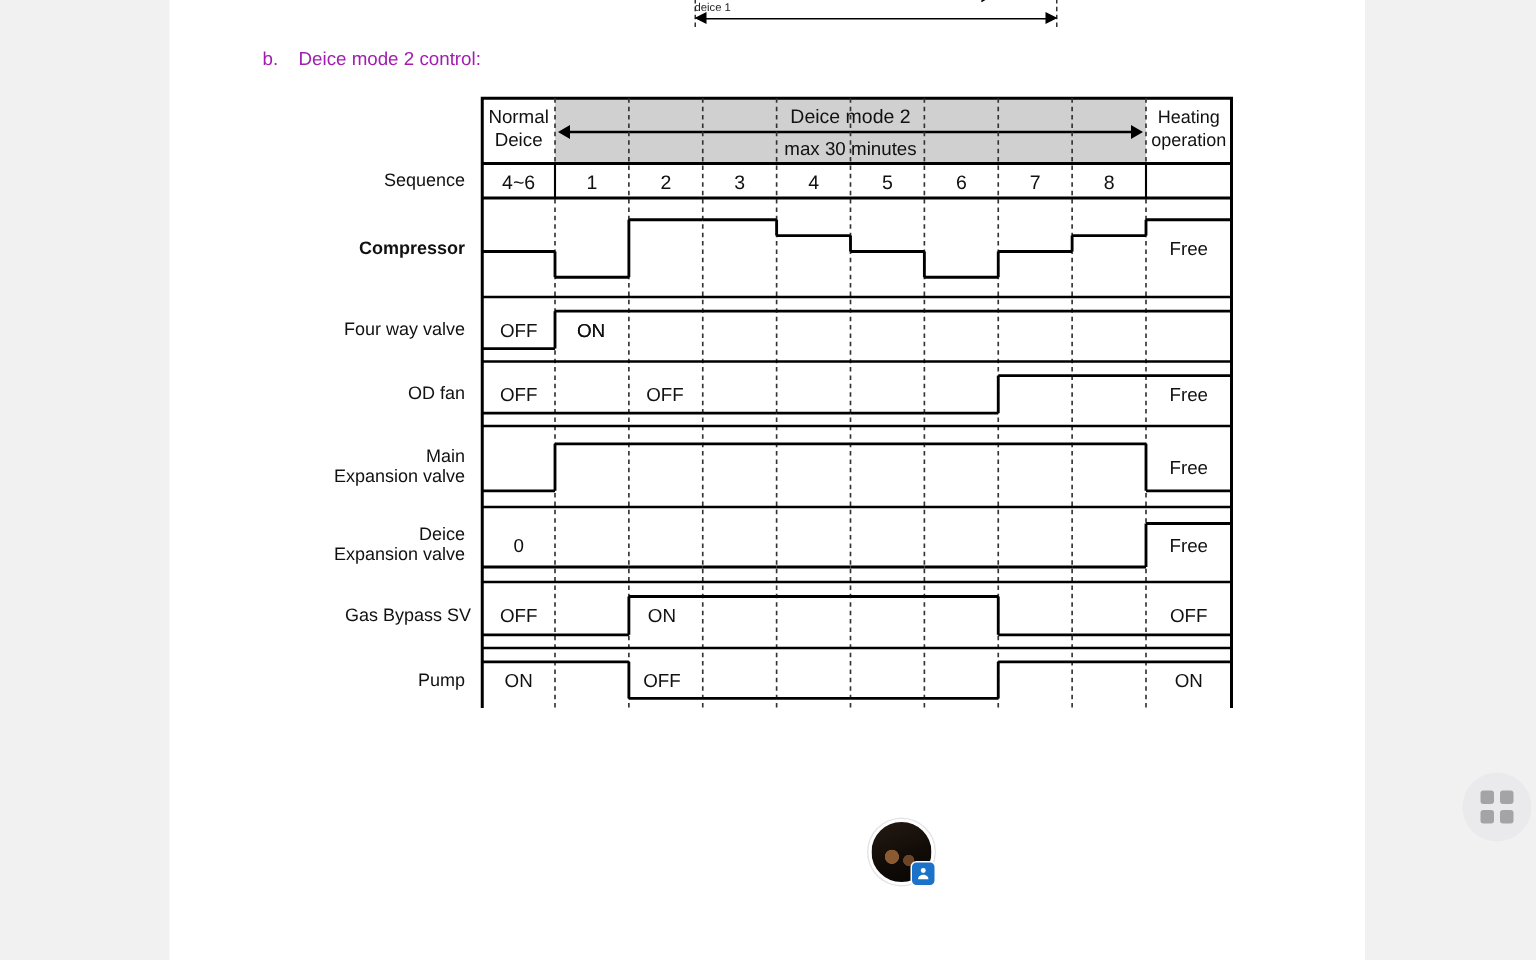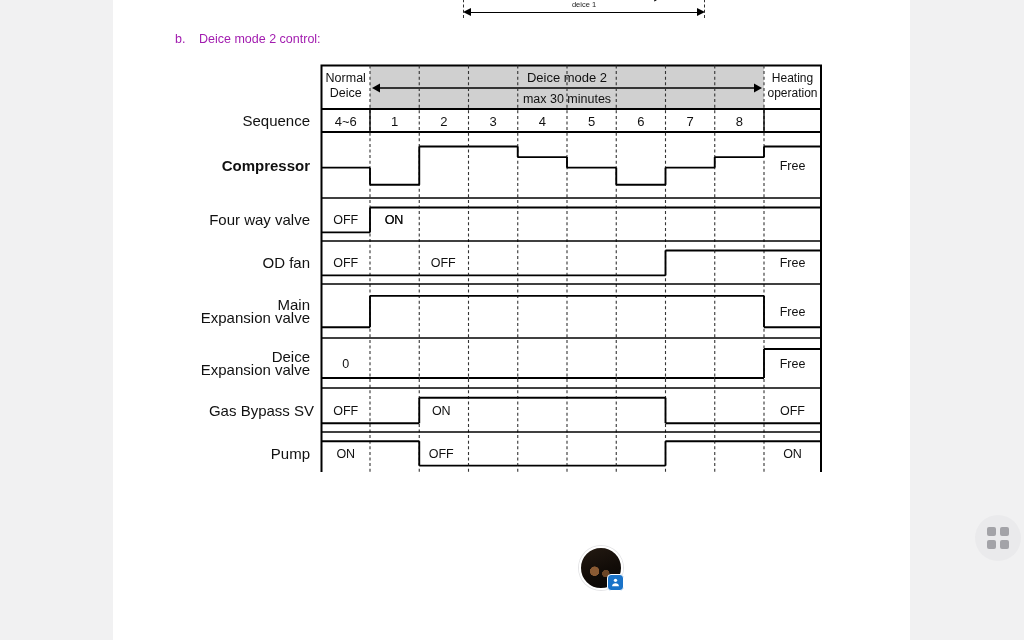--- a/index.html
+++ b/index.html
@@ -25,21 +25,21 @@
   
   #top-fragment {
     position: absolute;
     left: 350px; top: 0px;
     width: 242px; height: 18px;
   }
   #top-fragment .frag-label {
     position: absolute;
     left: 0; top: 0;
     width: 242px;
-    text-align: center;
+    text-align: left;
     font-size: 7.5px;
     color: #222;
     line-height: 9px;
   }
   #top-fragment .frag-line {
     position: absolute;
     left: 4px; top: 12px;
     width: 234px; height: 0;
     border-top: 1.4px solid #000;
   }
@@ -82,21 +82,21 @@
     position: absolute;
     left: 207px; top: 64px;
     width: 503px; height: 408px; text-align: center;
   }
   #chart svg { display: block; }
 
   
   .row-label {
     position: absolute;
     text-align: right;
-    font-size: 15px;
+    font-size: 12px;
     color: #111;
     line-height: 13px;
     white-space: pre-line;
   }
 
   
   #avatar-wrap {
     position: absolute;
     left: 466px; top: 546px;
     width: 44px; height: 44px;

